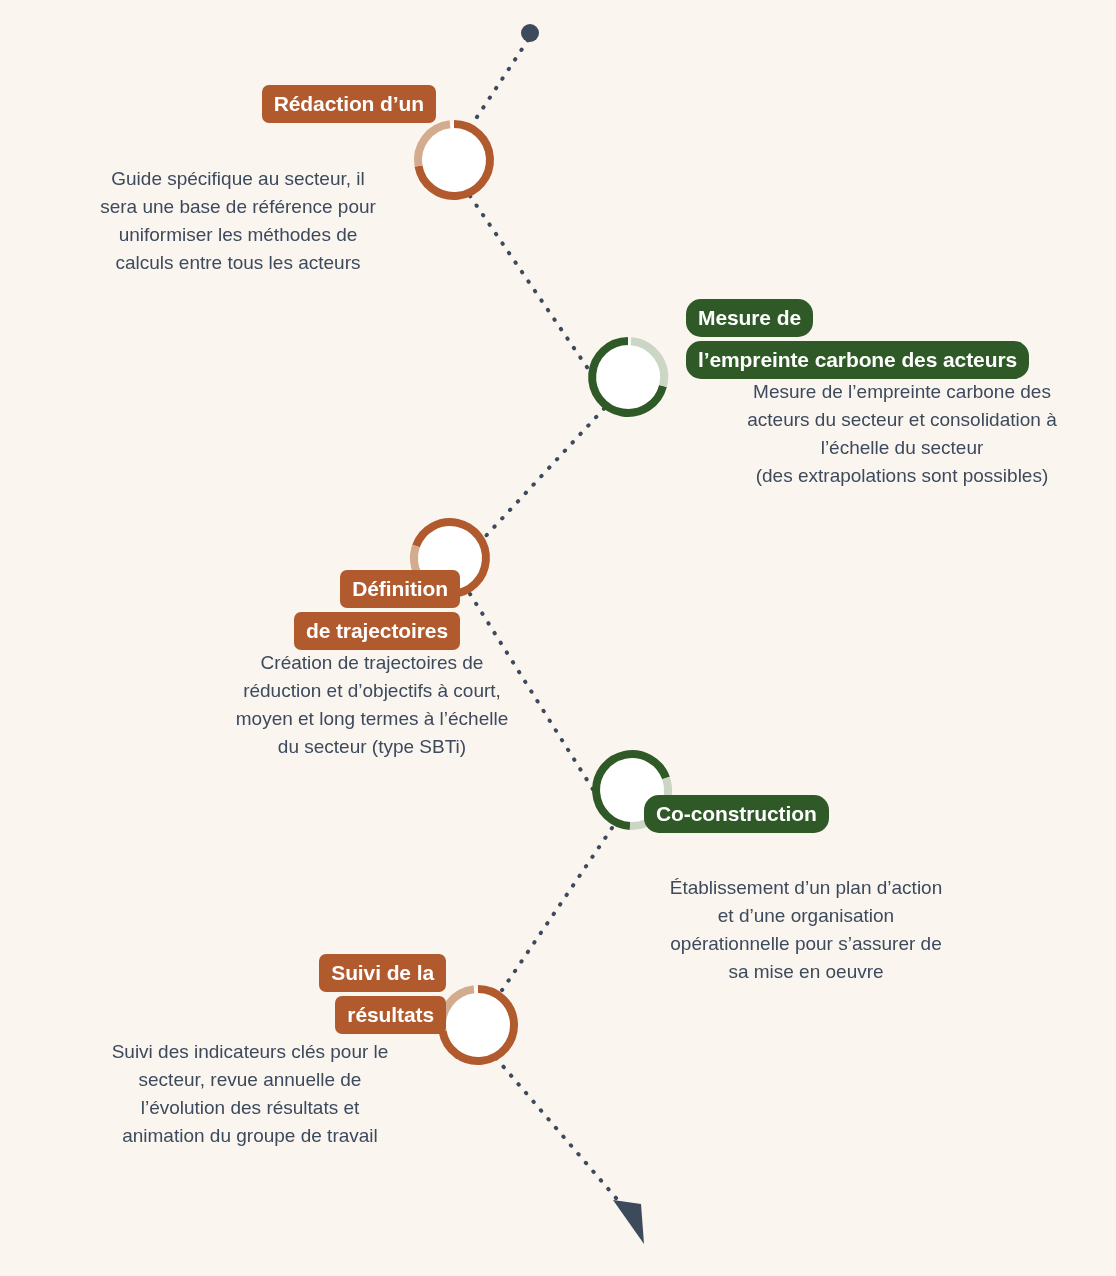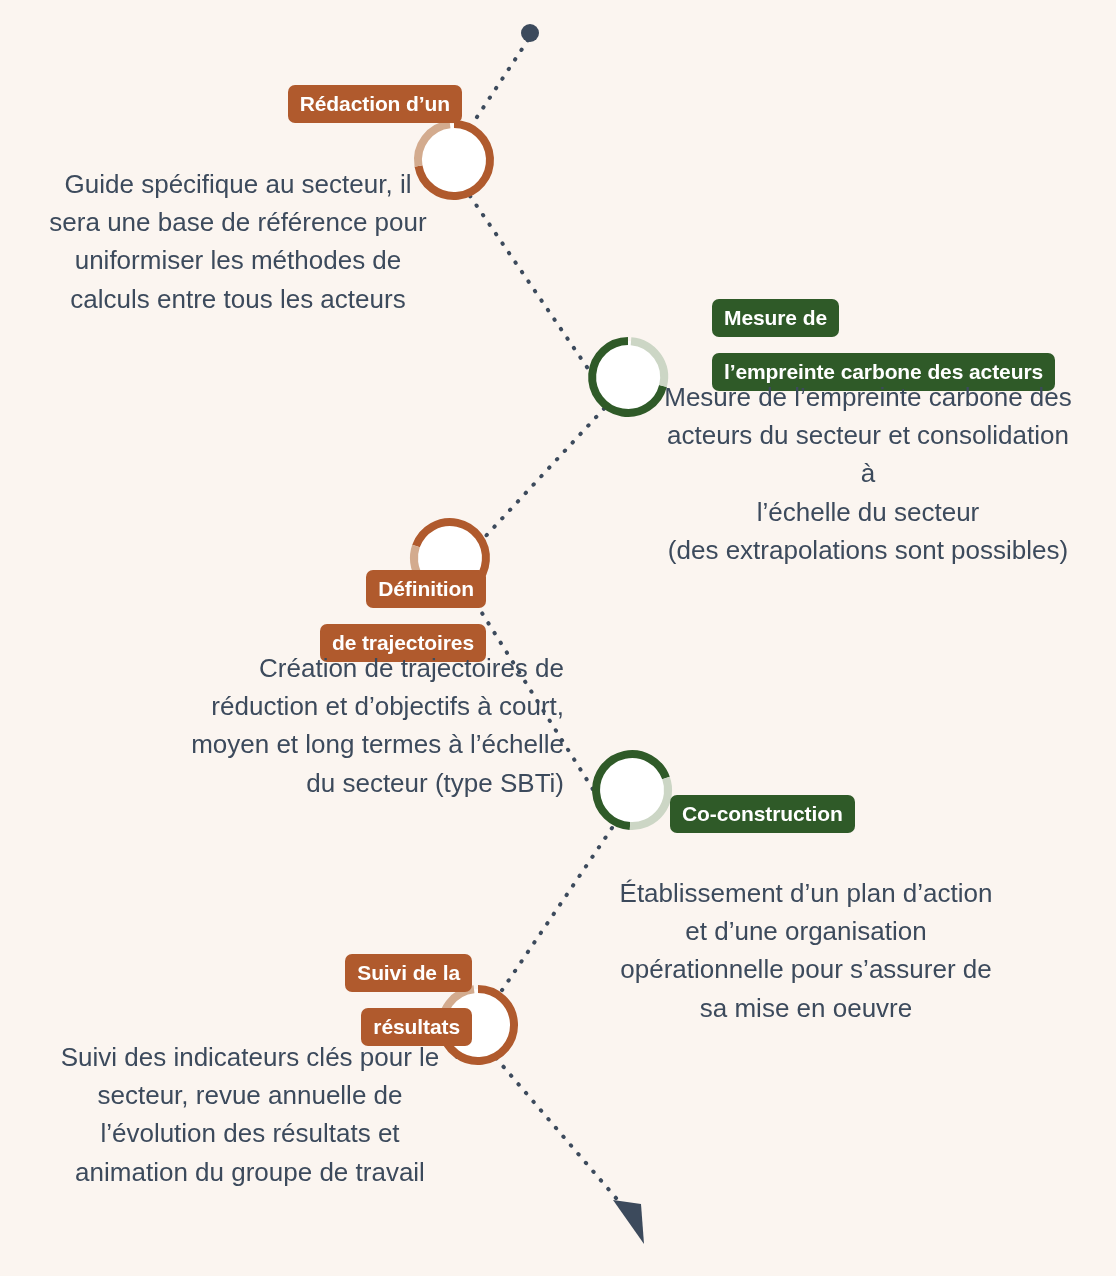--- a/index.html
+++ b/index.html
@@ -30,44 +30,43 @@
 
   
   .milestone {
     position: absolute;
   }
   .labels {
     position: absolute;
     display: flex;
     flex-direction: column;
     align-items: flex-start;
-    gap: 16px;
-    padding-left: 26px;
+    gap: 4px;
   }
   .labels.align-right {
     align-items: flex-end;
   }
   .badge {
     display: inline-block;
     color: #ffffff;
     font-weight: bold;
     font-size: 21px;
     line-height: 1.0;
     padding: 8px 12px 9px 12px;
     border-radius: 7px;
     white-space: nowrap;
     letter-spacing: -0.1px;
   }
   .badge.orange { background: #b05a2d; }
-  .badge.green  { background: #2f5a28; }
+  .badge.green  { background: #2f5a28; border-radius: 15px; }
 
   .desc {
     position: absolute;
     color: #3c4a5c;
-    font-size: 26px;
+    font-size: 19px;
     line-height: 1.47;
     text-align: center;
     white-space: pre-line;
   }
 </style>
 </head>
 <body>
 
 <div id="stage">
 
@@ -125,32 +124,32 @@
 sera une base de référence pour
 uniformiser les méthodes de
 calculs entre tous les acteurs</div>
   </div>
 
   <div class="milestone">
     <div class="labels" style="left:686px; top:299px;">
       <span class="badge green">Mesure de</span>
       <span class="badge green">l’empreinte carbone des acteurs</span>
     </div>
-    <div class="desc" style="left:662px; top:378px; width:412px;">Mesure de l’empreinte carbone des
+    <div class="desc" style="left:696px; top:378px; width:412px;">Mesure de l’empreinte carbone des
 acteurs du secteur et consolidation à
 l’échelle du secteur
 (des extrapolations sont possibles)</div>
   </div>
 
   <div class="milestone">
     <div class="labels align-right" style="left:60px; top:570px; width:400px;">
       <span class="badge orange">Définition</span>
       <span class="badge orange">de trajectoires</span>
     </div>
-    <div class="desc" style="left:180px; top:649px; width:384px;text-align:right;">Création de trajectoires de
+    <div class="desc" style="left:180px; top:649px; width:384px;">Création de trajectoires de
 réduction et d’objectifs à court,
 moyen et long termes à l’échelle
 du secteur (type SBTi)</div>
   </div>
 
   <div class="milestone">
     <div class="labels" style="left:644px; top:795px;justify-content:space-between;">
       <span class="badge green">Co-construction</span>
     </div>
     <div class="desc" style="left:616px; top:874px; width:380px;">Établissement d’un plan d’action

